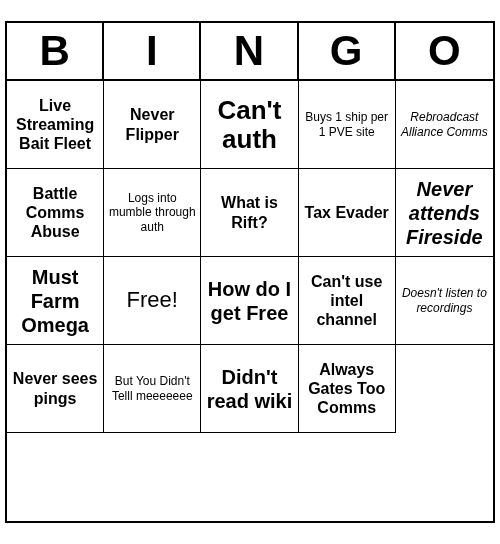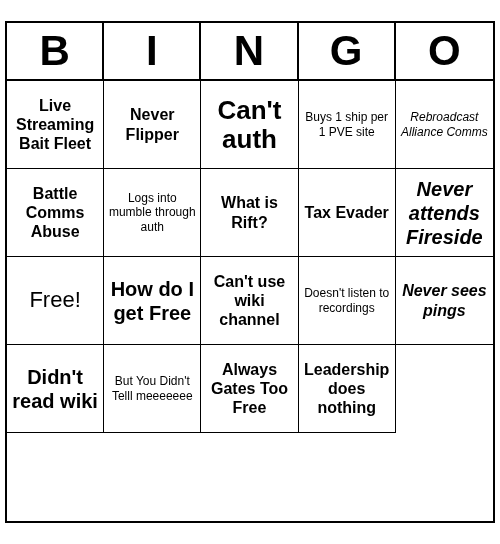--- a/index.html
+++ b/index.html
@@ -88,23 +88,23 @@
       <div class="bingo-cell medium-text">Live Streaming Bait Fleet</div>
       <div class="bingo-cell medium-text">Never Flipper</div>
       <div class="bingo-cell cant-read">Can't auth</div>
       <div class="bingo-cell">Buys 1 ship per 1 PVE site</div>
       <div class="bingo-cell">Rebroadcast Alliance Comms</div>
       <div class="bingo-cell medium-text">Battle Comms Abuse</div>
       <div class="bingo-cell">Logs into mumble through auth</div>
       <div class="bingo-cell medium-text">What is Rift?</div>
       <div class="bingo-cell medium-text">Tax Evader</div>
       <div class="bingo-cell large-text">Never attends Fireside</div>
+      <div class="bingo-cell large-text">Must Farm Omega</div>
       <div class="bingo-cell free">Free!</div>
       <div class="bingo-cell large-text">How do I get Free</div>
-      <div class="bingo-cell medium-text">Can't use wiki channel</div>
+      <div class="bingo-cell medium-text">Can't use intel channel</div>
       <div class="bingo-cell">Doesn't listen to recordings</div>
       <div class="bingo-cell medium-text">Never sees pings</div>
+      <div class="bingo-cell">But You Didn't Telll meeeeeee</div>
       <div class="bingo-cell large-text">Didn't read wiki</div>
-      <div class="bingo-cell">But You Didn't Telll meeeeeee</div>
-      <div class="bingo-cell medium-text">Always Gates Too Free</div>
-      <div class="bingo-cell medium-text">Leadership does nothing</div>
+      <div class="bingo-cell medium-text">Always Gates Too Comms</div>
     </div>
 </div>
 
 </body></html>

